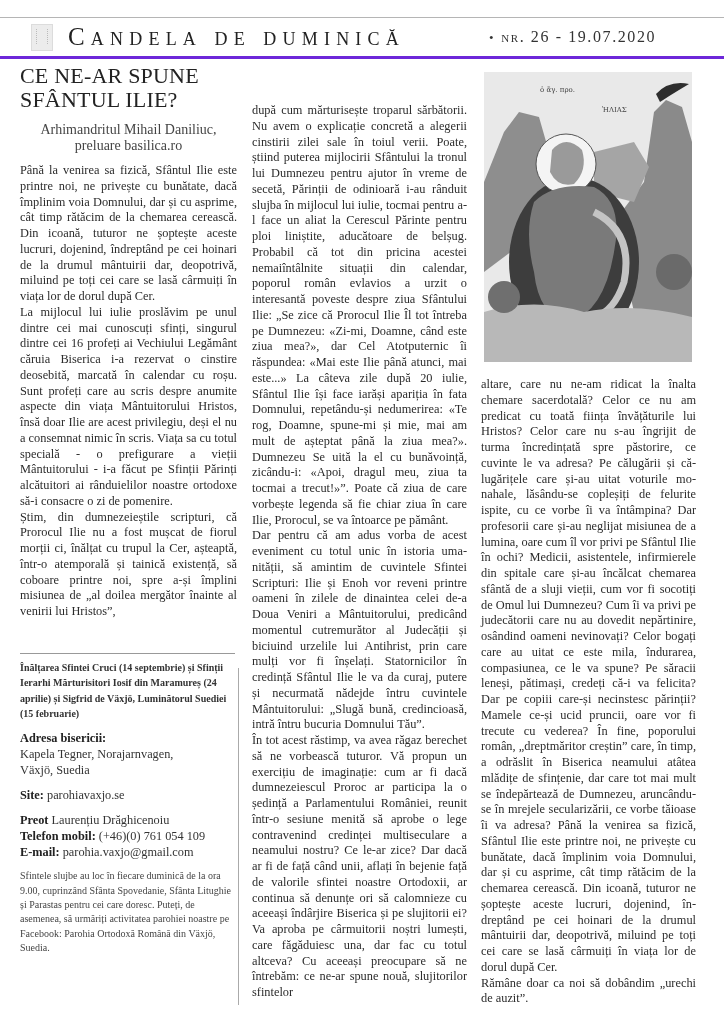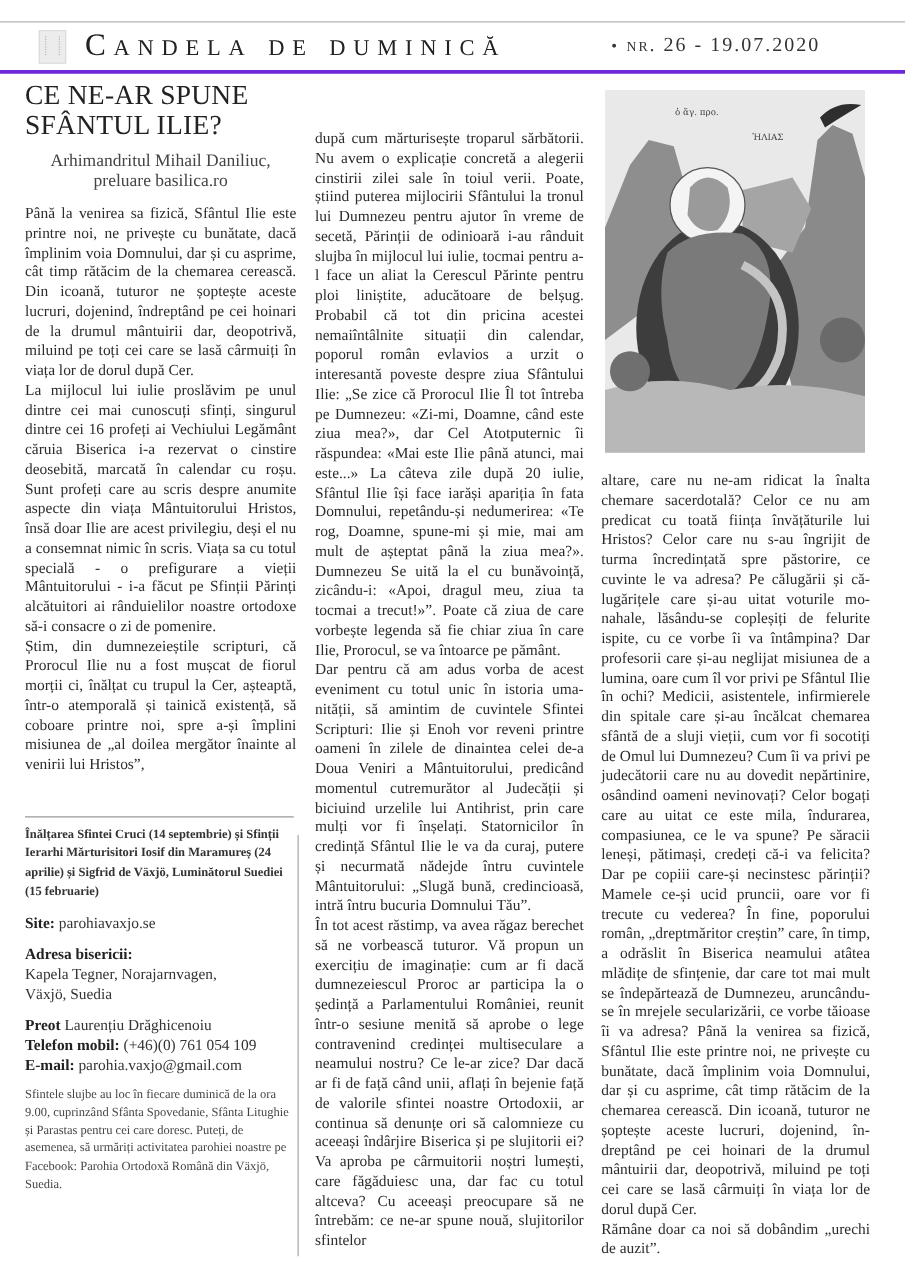--- a/index.html
+++ b/index.html
@@ -71,28 +71,28 @@
   <p>La mijlocul lui iulie proslăvim pe unul dintre cei mai cunoscuți sfinți, singurul dintre cei 16 profeți ai Vechiului Legă­mânt căruia Biserica i-a rezervat o cin­stire deosebită, marcată în calendar cu roșu. Sunt profeți care au scris despre anumite aspecte din viața Mântuitoru­lui Hristos, însă doar Ilie are acest pri­vilegiu, deși el nu a consemnat nimic în scris. Viața sa cu totul specială - o prefi­gurare a vieții Mântuitorului - i-a făcut pe Sfinții Părinți alcătuitori ai rânduie­lilor noastre ortodoxe să-i consacre o zi de pomenire.</p>
   <p>Știm, din dumnezeieștile scripturi, că Prorocul Ilie nu a fost mușcat de fio­rul morții ci, înălțat cu trupul la Cer, așteaptă, într-o atemporală și tainică existență, să coboare printre noi, spre a-și împlini misiunea de „al doilea mer­gător înainte al venirii lui Hristos”,</p>
 </section>
 
 <div class="separator"></div>
 
 <section class="parish">
   <div class="parish-patrons">Înălțarea Sfintei Cruci (14 septembrie) și Sfinții Ierarhi Mărturisitori Iosif din Ma­ramureș (24 aprilie) și Sigfrid de Växjö, Luminătorul Suediei (15 februarie)</div>
 
   <div class="parish-block">
-    <b>Site</b><b>:</b>
-    <span>parohiavaxjo.se</span>
+    <b>Adresa bisericii:</b><br>
+    <span>Kapela Tegner, Norajarnvagen,</span><br>
+    <span>Växjö, Suedia</span>
   </div>
 
   <div class="parish-block">
-    <b>Adresa bisericii:</b><br>
-    <span>Kapela Tegner, Norajarnvagen,</span><br>
-    <span>Växjö, Suedia</span>
+    <b>Site</b><b>:</b>
+    <span>parohiavaxjo.se</span>
   </div>
 
   <div class="parish-block">
     <b>Preot</b>
     <span>Laurențiu Drăghicenoiu</span><br>
     <b>Telefon mobil:</b>
     <span>(+46)(0) 761 054 109</span><br>
     <b>E-mail:</b>
     <span>parohia.vaxjo@gmail.com</span>
   </div>

